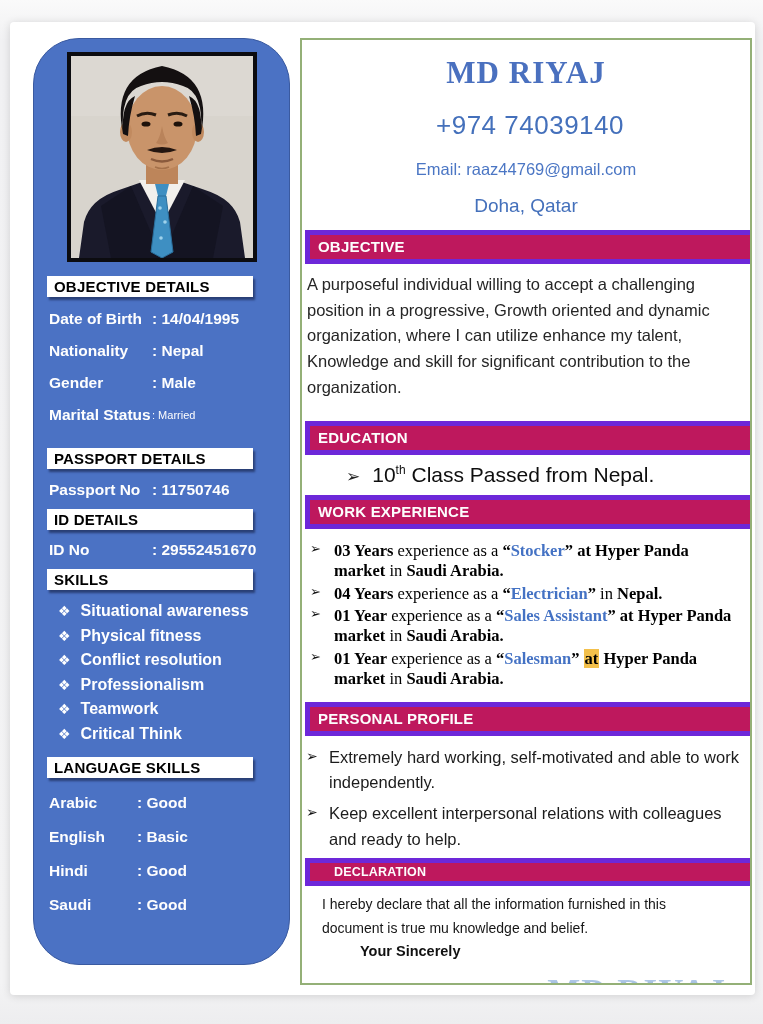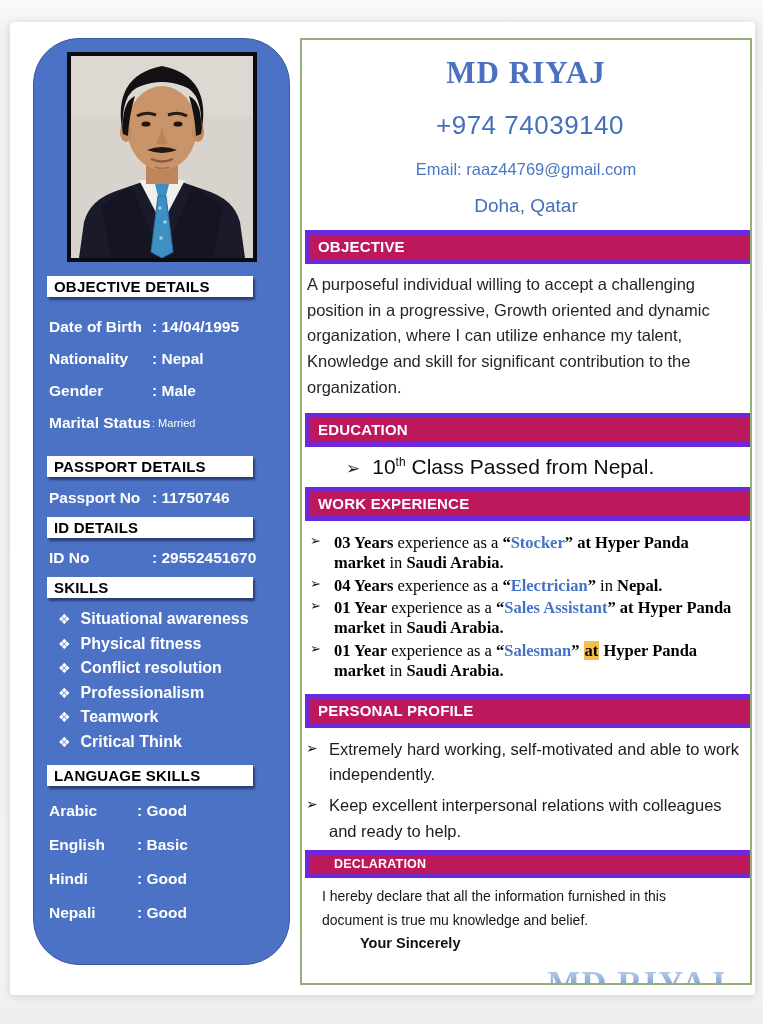--- a/index.html
+++ b/index.html
@@ -27,21 +27,21 @@
   .photo-frame svg{display:block;}
   .side-header{
     background:#ffffff;color:#000;font-weight:bold;font-size:15px;
     width:206px;margin:0 0 0 13px;padding:2px 0 2px 7px;box-sizing:border-box;
     box-shadow:2px 3px 2px rgba(15,22,55,.55);
     letter-spacing:.2px;
   }
   .srow{display:flex;padding-left:15px;font-size:15.5px;font-weight:bold;color:#fefefe;}
   .srow .lbl{width:103px;flex:none;}
   .srow .val{flex:1;}
-  #pd-rows{margin-top:21px;}
+  #pd-rows{margin-top:13px;}
   #pd-rows .srow{margin-bottom:14px;line-height:18px;}
   #pd-rows .srow:nth-child(4) .val{font-weight:400;font-size:11px;}
   #pp-rows{margin-top:12px;margin-bottom:10px;}
   #id-rows{margin-top:11px;margin-bottom:10px;}
   #lang-rows{margin-top:16px;}
   #lang-rows .srow{margin-bottom:16px;line-height:18px;}
   #lang-rows .srow .lbl{width:88px;}
   .skills-list{list-style:none;margin:12px 0 14px 0;padding:0 0 0 24px;}
   .skills-list li{font-size:16px;font-weight:bold;margin-bottom:6.5px;line-height:18px;}
   .skills-list .bullet{margin-right:10px;font-size:14px;}
@@ -63,21 +63,21 @@
   }
   .c-phone{font-size:26px;color:#4470bb;margin-top:19px;letter-spacing:.5px;padding-left:8px;}
   .c-email{font-size:16.5px;color:#4b76c4;margin-top:19px;}
   .c-loc{font-size:19px;color:#4470bb;margin-top:16px;}
   .bar{
     background:#be185d;color:#fdfdfd;font-weight:bold;font-size:15px;
     width:456px;margin-left:3px;padding:3px 0 4px 8px;box-sizing:border-box;
     border:5px solid #6d28d9;letter-spacing:.2px;
   }
   .bar-objective{margin-top:13px;}
-  .bar-education{margin-top:12px;}
+  .bar-education{margin-top:20px;}
   .bar-work{font-weight:600;}
   .bar-profile{margin-top:12px;}
   .bar-declaration{margin-top:6px;font-size:12.5px;padding:2px 0 2px 24px;}
   .objective-text{
     margin:8px 16px 9px 5px;font-size:16.5px;line-height:1.56;color:#262626;
   }
   .edu-item{margin:8px 0 8px 44px;font-size:21px;color:#0e0e0e;}
   .edu-arrow{margin-right:12px;font-size:17px;color:#222;}
   .edu-item sup{font-size:12px;}
   .work-list{list-style:none;margin:12px 6px 4px 6px;padding:0;
@@ -216,21 +216,21 @@
         </div>
         <div class="srow">
           <span class="lbl">English</span>
           <span class="val">: Basic</span>
         </div>
         <div class="srow">
           <span class="lbl">Hindi</span>
           <span class="val">: Good</span>
         </div>
         <div class="srow">
-          <span class="lbl">Nepali</span>
+          <span class="lbl">Saudi</span>
           <span class="val">: Good</span>
         </div>
       </div>
   </div>
 
   <div class="main">
 
     <div class="contact">
       <div class="c-name">MD RIYAJ</div>
       <div class="c-phone">+974 74039140</div>

